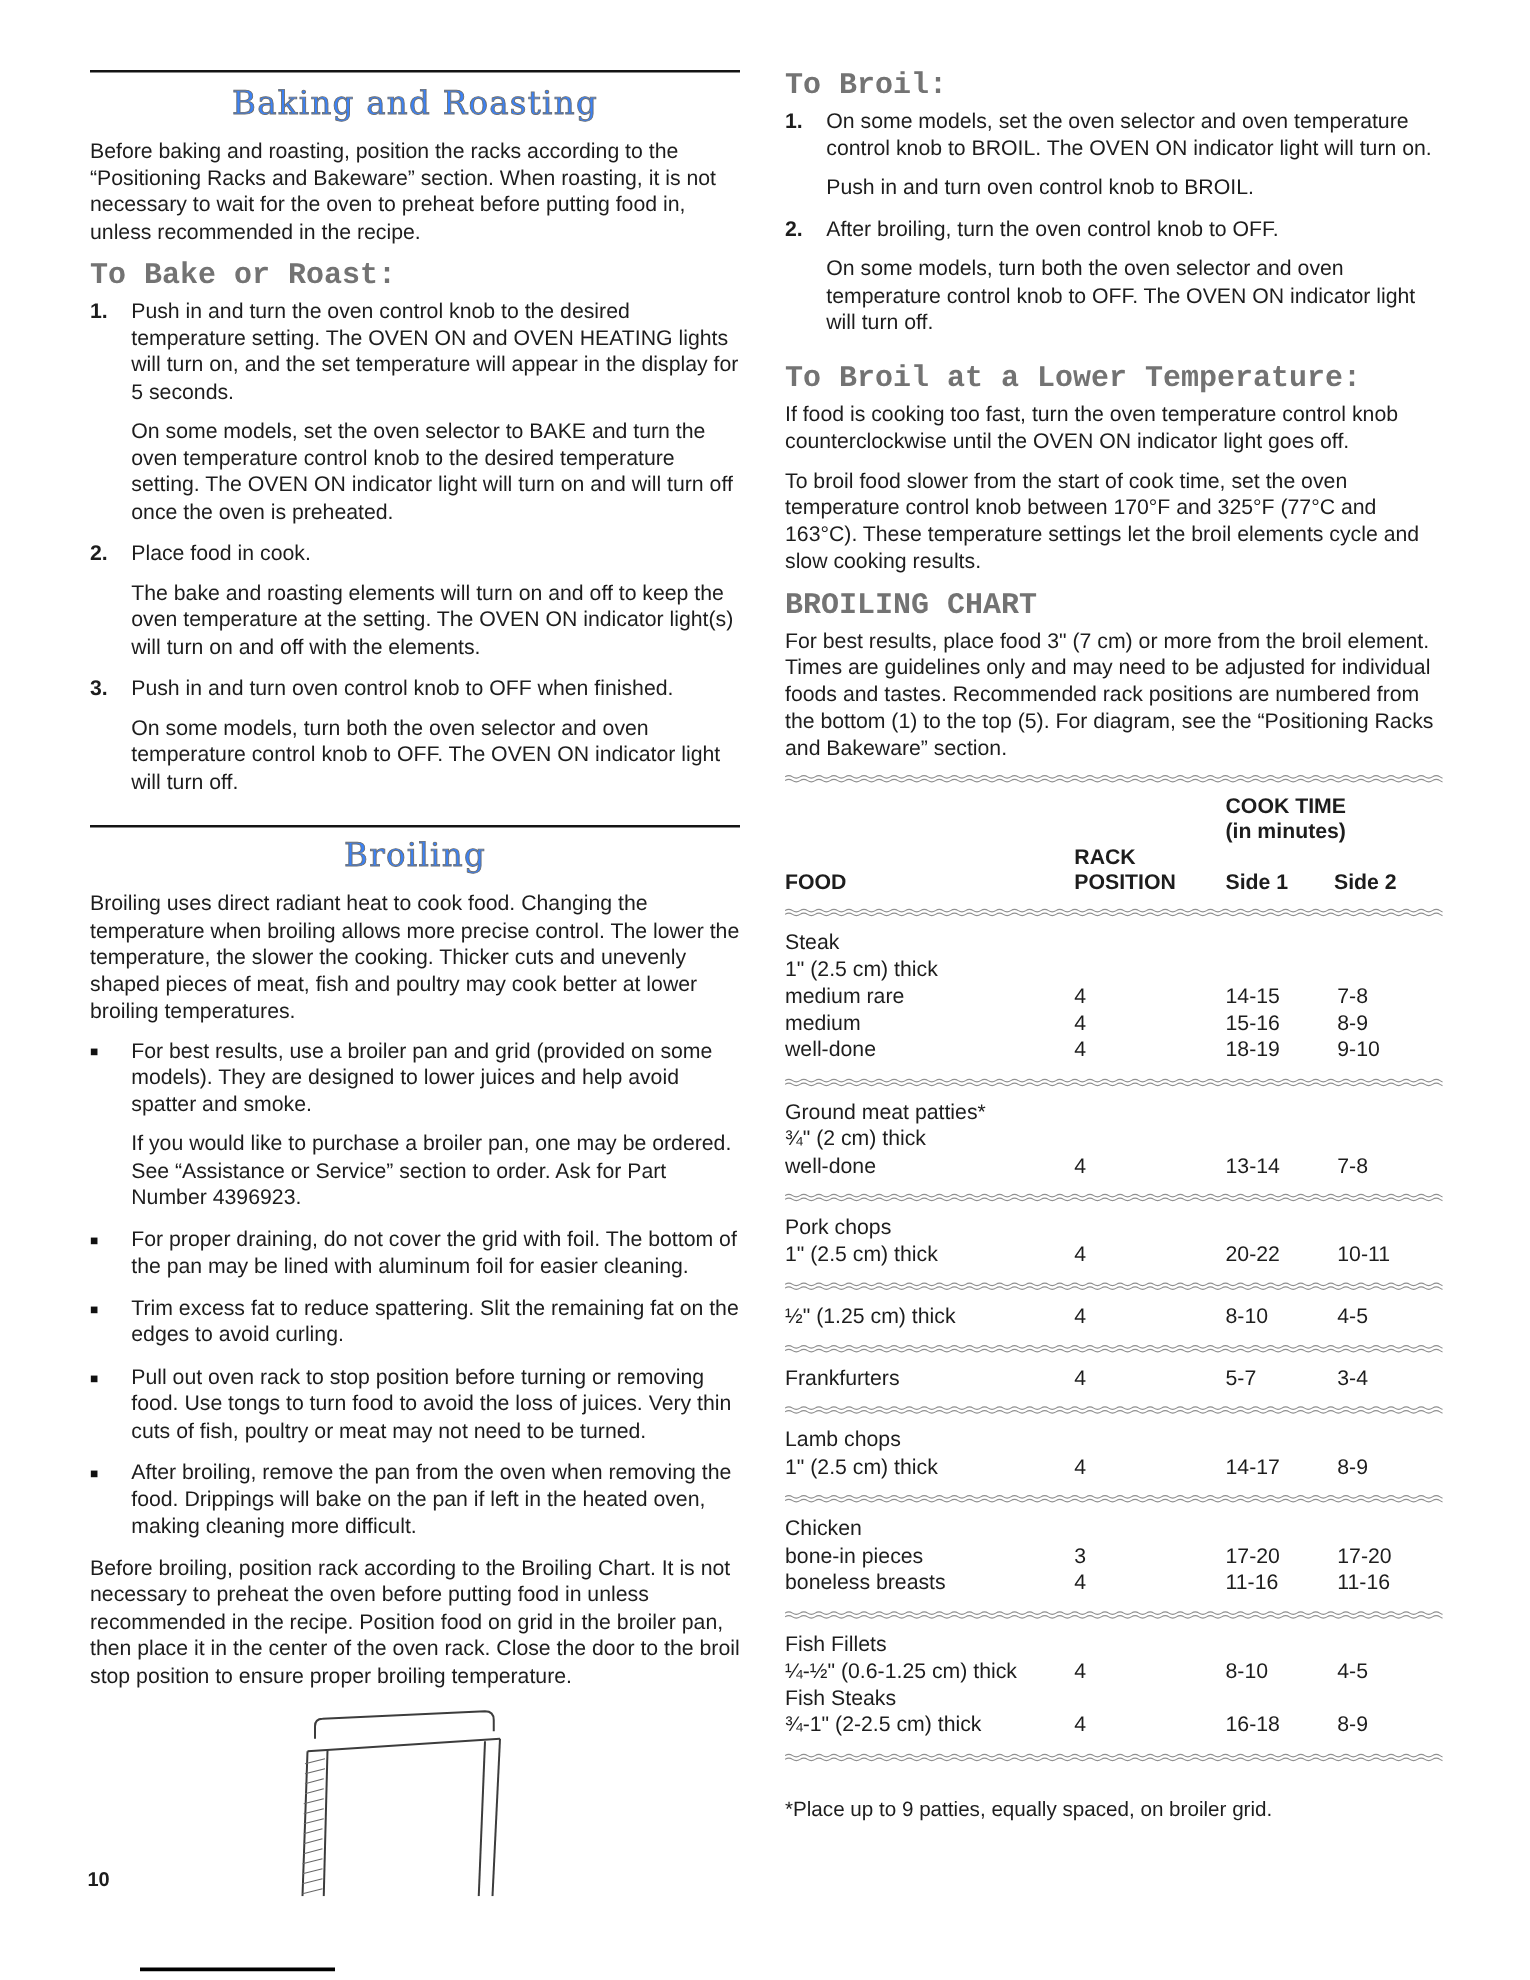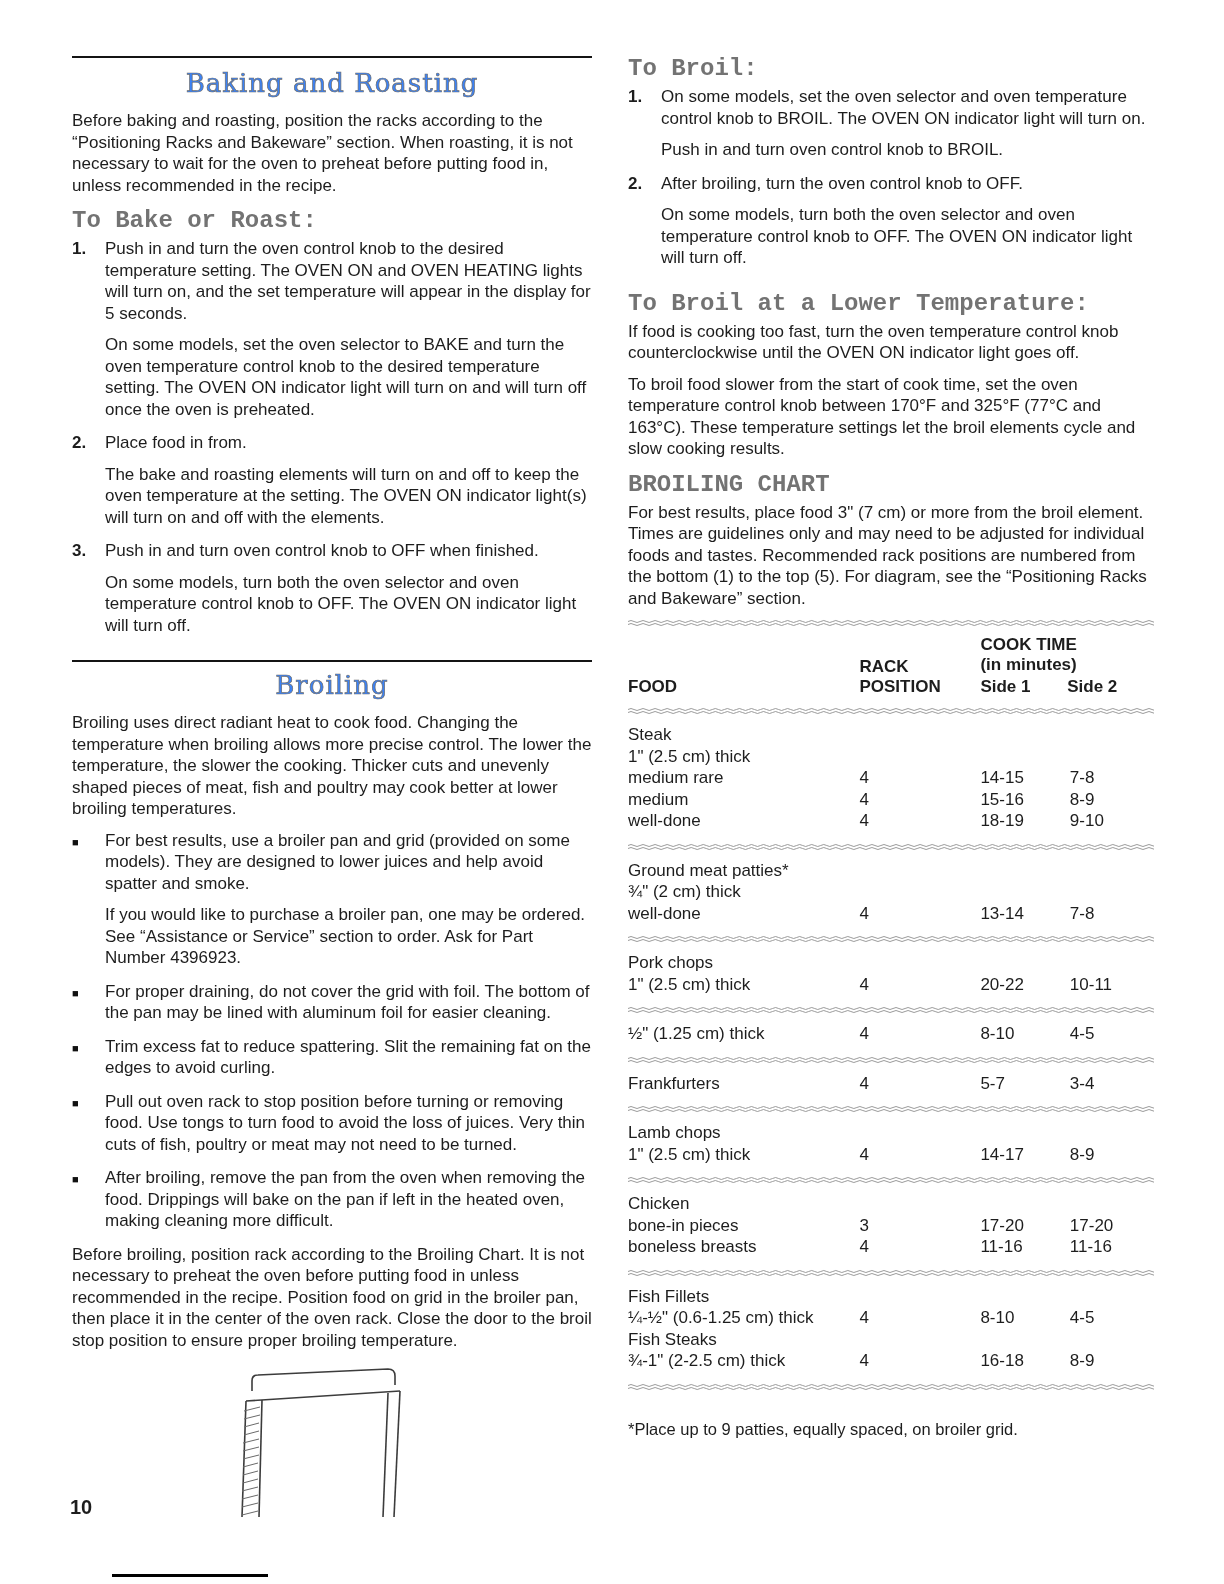--- a/index.html
+++ b/index.html
@@ -42,31 +42,31 @@
   .illustration { margin:16px 0 0 150px; }
 
   .chart { margin-top:2px; }
   .squiggle { display:block; width:100%; height:8px; }
   .sq-slot { width:100%; }
 
   .tbl-head { display:grid; grid-template-columns:44% 23% 33%; padding:8px 0 10px; }
   .tbl-head .food { align-self:end; font-weight:bold; font-size:17px; }
   .tbl-head .rack { align-self:end; font-weight:bold; font-size:17px; line-height:20px; }
   .tbl-head .cook { font-weight:bold; font-size:17px; line-height:20px; }
-  .tbl-head .cook .sides { display:flex; margin-top:2px; }
+  .tbl-head .cook .sides { display:flex; margin-top:21px; }
   .tbl-head .cook .sides span { width:50%; }
 
   .tbl-group { padding:9px 0 11px; }
   .tbl-row { display:grid; grid-template-columns:44% 23% 17% 16%; font-size:17px; line-height:21.5px; }
   .tbl-row.bold .cell.label { font-weight:normal; }
   .cell { white-space:nowrap; }
 
   .footnote { font-size:16.5px; margin-top:28px; }
 
-  .pageno { position:absolute; left:70px; top:1496px; font-size:20px; font-weight:bold; }
+  .pageno { position:absolute; left:70px; top:1496px; font-size:16px; font-weight:bold; }
   .bottom-mark { position:absolute; left:112px; top:1574px; width:156px; height:3px; background:#000; }
 </style>
 </head>
 <body>
 
 <div class="page">
 
   <div class="col left">
     <hr class="rule">
     <h2 class="deco">Baking and Roasting</h2>
@@ -77,21 +77,21 @@
     <div class="step">
       <span class="num">1.</span>
       <div class="body">
         <p>Push in and turn the oven control knob to the desired temperature setting. The OVEN ON and OVEN HEATING lights will turn on, and the set temperature will appear in the display for 5 seconds.</p>
         <p>On some models, set the oven selector to BAKE and turn the oven temperature control knob to the desired temperature setting. The OVEN ON indicator light will turn on and will turn off once the oven is preheated.</p>
       </div>
     </div>
     <div class="step">
       <span class="num">2.</span>
       <div class="body">
-        <p>Place food in from.</p>
+        <p>Place food in cook.</p>
         <p>The bake and roasting elements will turn on and off to keep the oven temperature at the setting. The OVEN ON indicator light(s) will turn on and off with the elements.</p>
       </div>
     </div>
     <div class="step">
       <span class="num">3.</span>
       <div class="body">
         <p>Push in and turn oven control knob to OFF when finished.</p>
         <p>On some models, turn both the oven selector and oven temperature control knob to OFF. The OVEN ON indicator light will turn off.</p>
       </div>
     </div>

